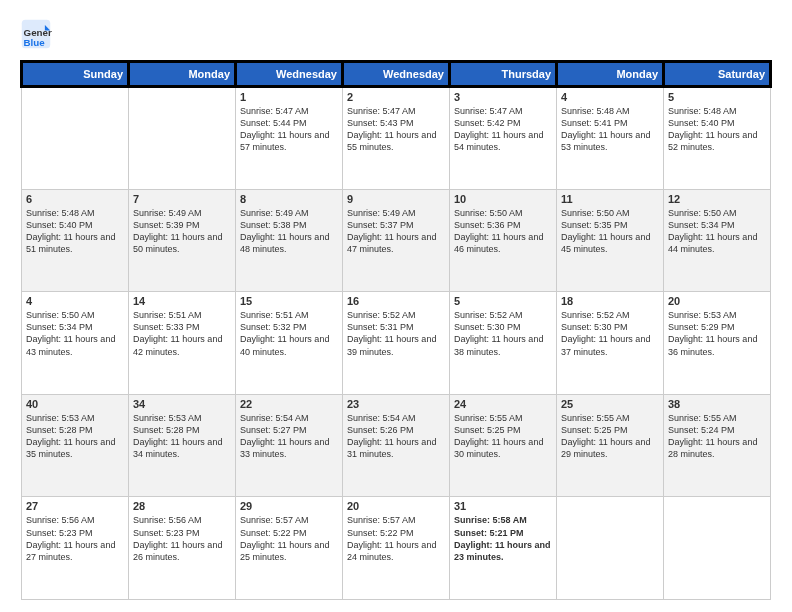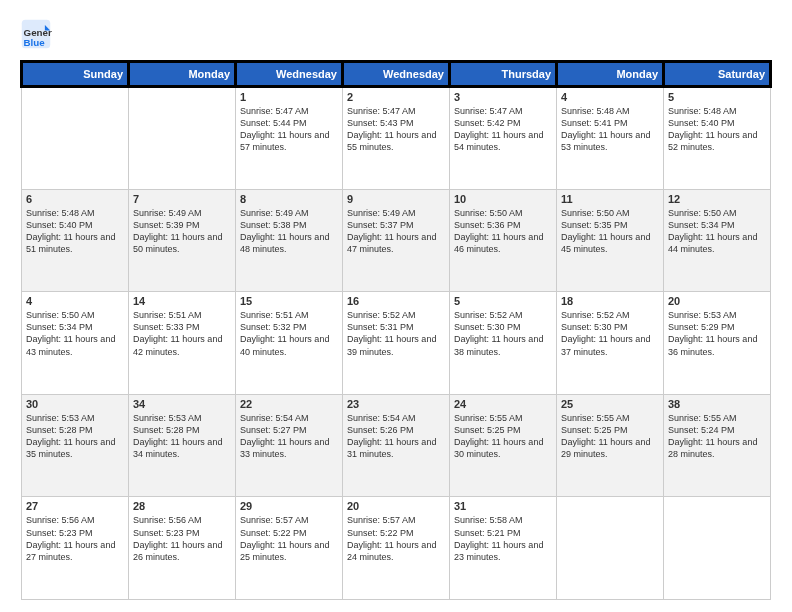--- a/index.html
+++ b/index.html
@@ -246,21 +246,21 @@
           </td>
           <td>
             <span class="day-number">20</span>
             <div class="day-info" style="white-space: pre-line;">Sunrise: 5:53 AM
 Sunset: 5:29 PM
 Daylight: 11 hours and 36 minutes.</div>
           </td>
         </tr>
         <tr class="row-shaded">
           <td>
-            <span class="day-number">30</span>
+            <span class="day-number">40</span>
             <div class="day-info" style="white-space: pre-line;">Sunrise: 5:53 AM
 Sunset: 5:28 PM
 Daylight: 11 hours and 35 minutes.</div>
           </td>
           <td>
             <span class="day-number">34</span>
             <div class="day-info" style="white-space: pre-line;">Sunrise: 5:53 AM
 Sunset: 5:28 PM
 Daylight: 11 hours and 34 minutes.</div>
           </td>
@@ -315,21 +315,21 @@
 Daylight: 11 hours and 25 minutes.</div>
           </td>
           <td>
             <span class="day-number">20</span>
             <div class="day-info" style="white-space: pre-line;">Sunrise: 5:57 AM
 Sunset: 5:22 PM
 Daylight: 11 hours and 24 minutes.</div>
           </td>
           <td>
             <span class="day-number">31</span>
-            <div class="day-info" style="white-space: pre-line;">Sunrise: 5:58 AM
+            <div class="day-info" style="white-space: pre-line; font-weight: bold;">Sunrise: 5:58 AM
 Sunset: 5:21 PM
 Daylight: 11 hours and 23 minutes.</div>
           </td>
           <td class="empty-cell"></td>
           <td class="empty-cell"></td>
         </tr>
       </tbody>
   </table>
 </div>
 

